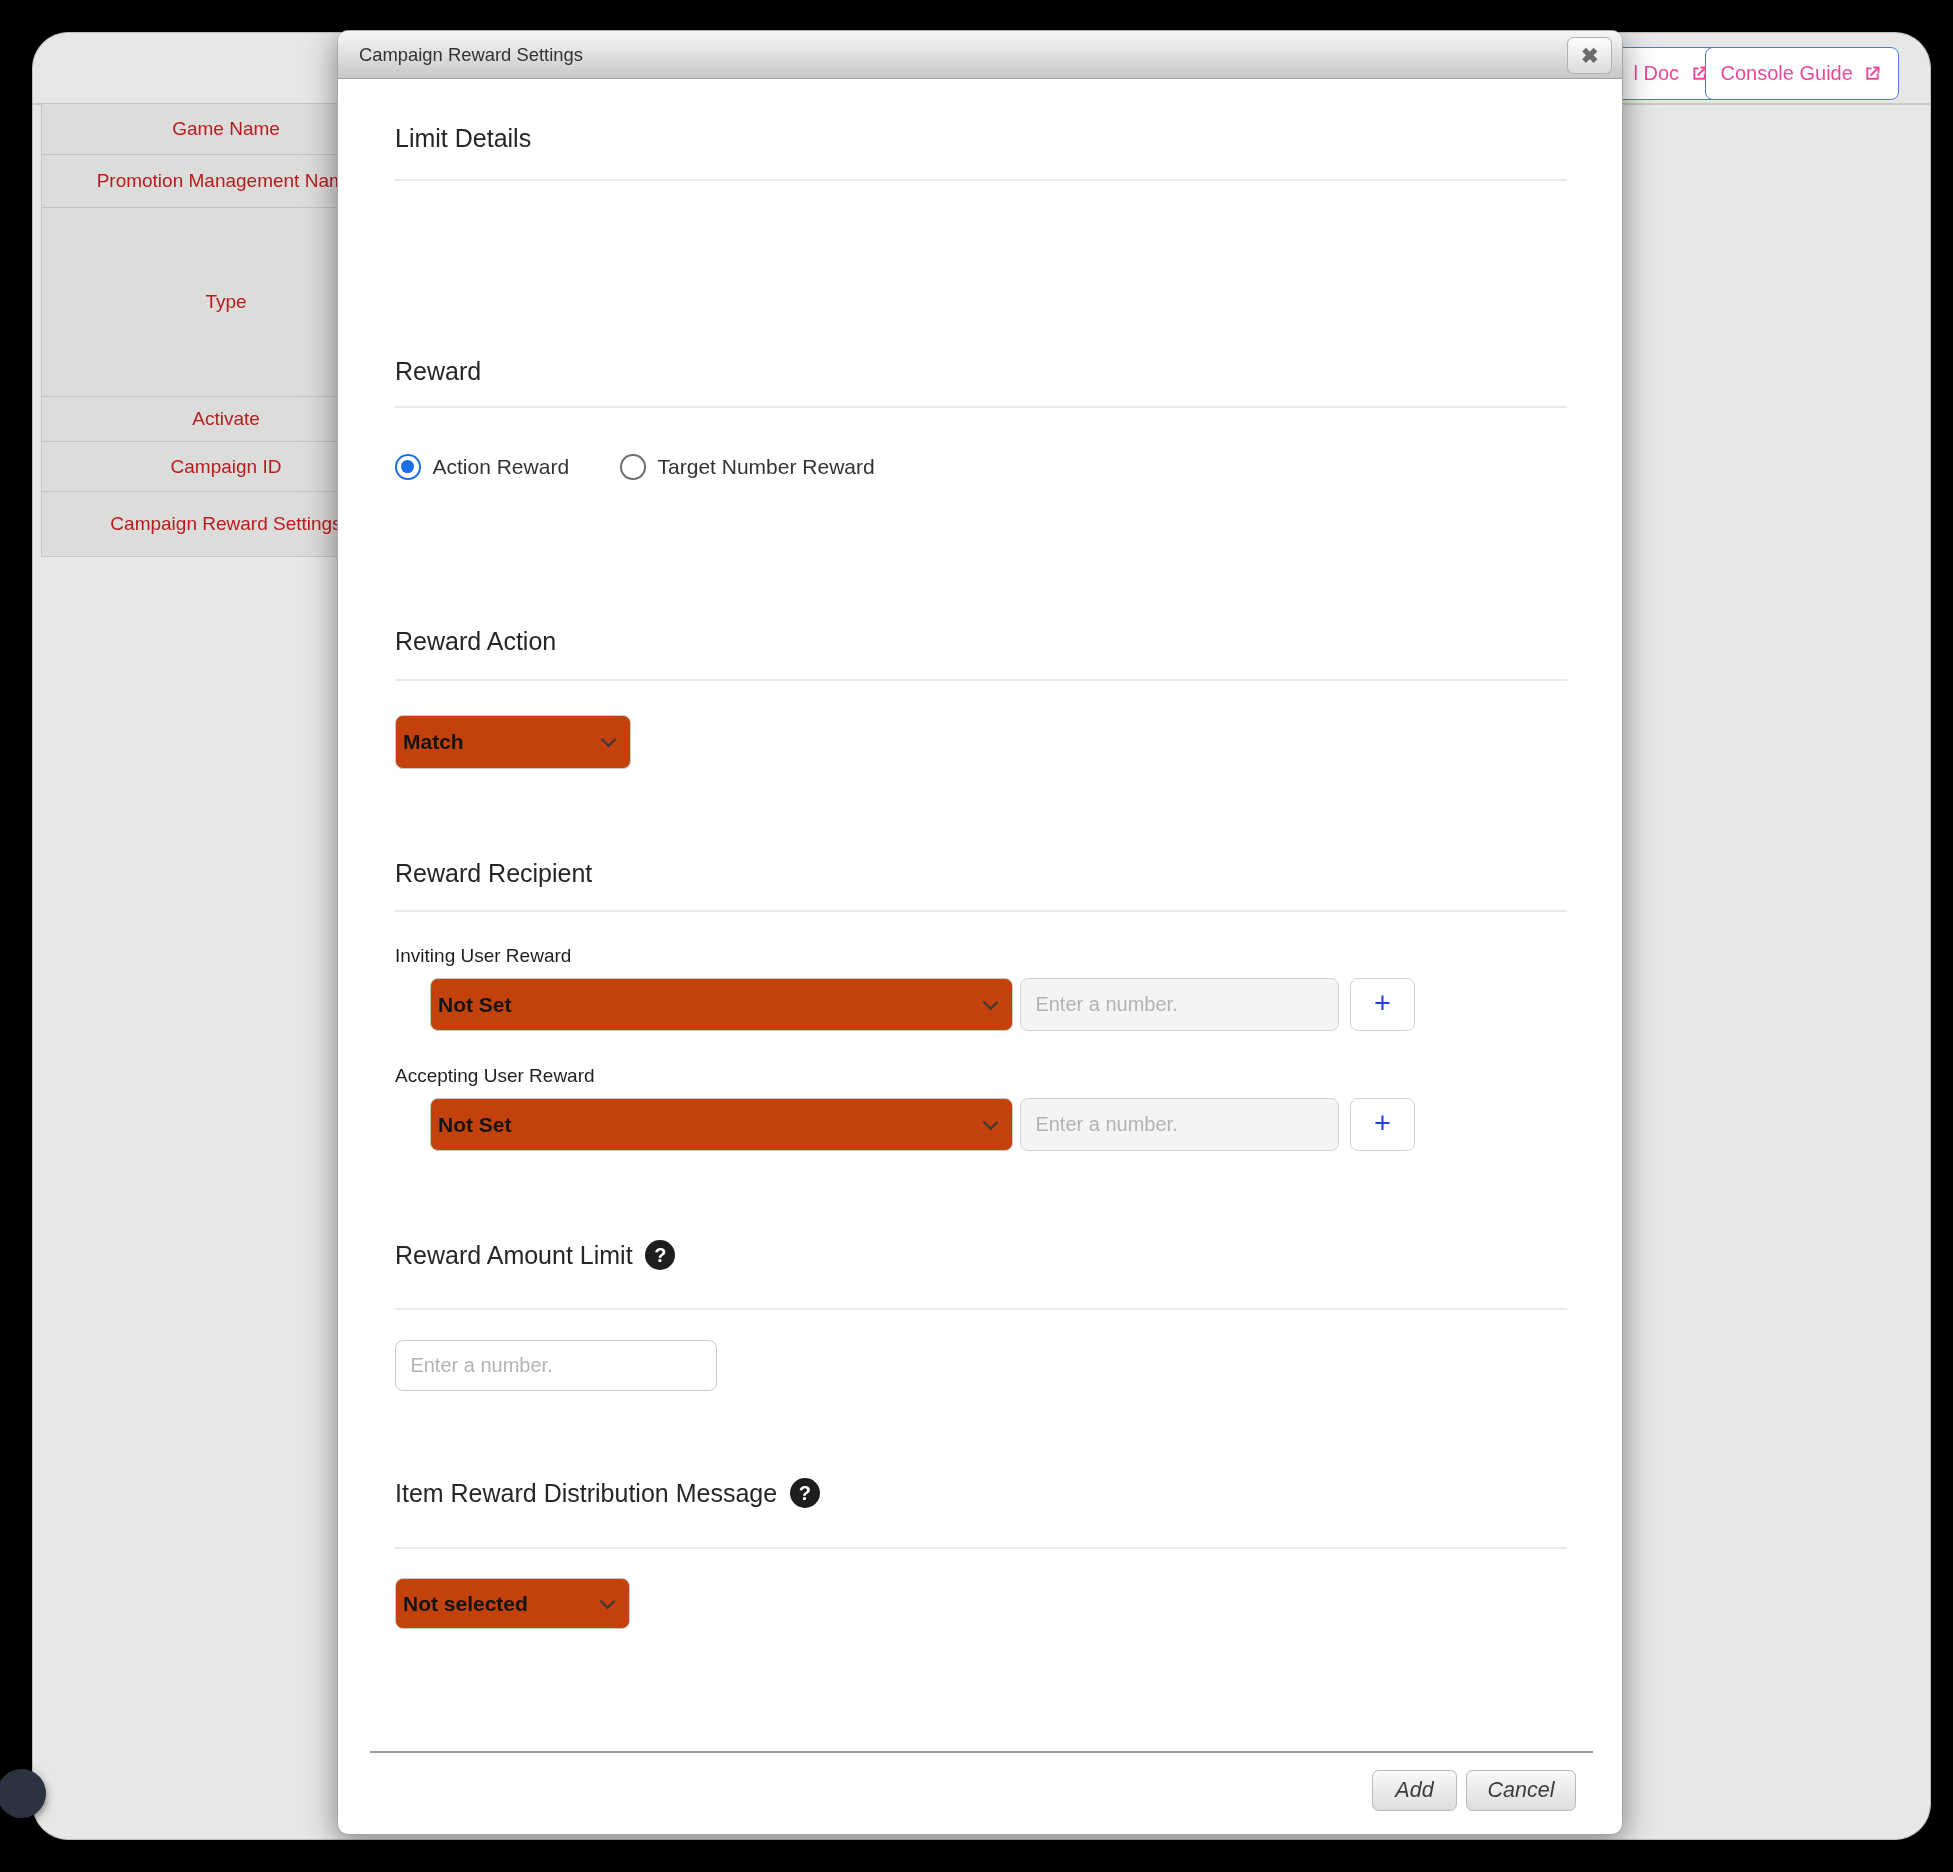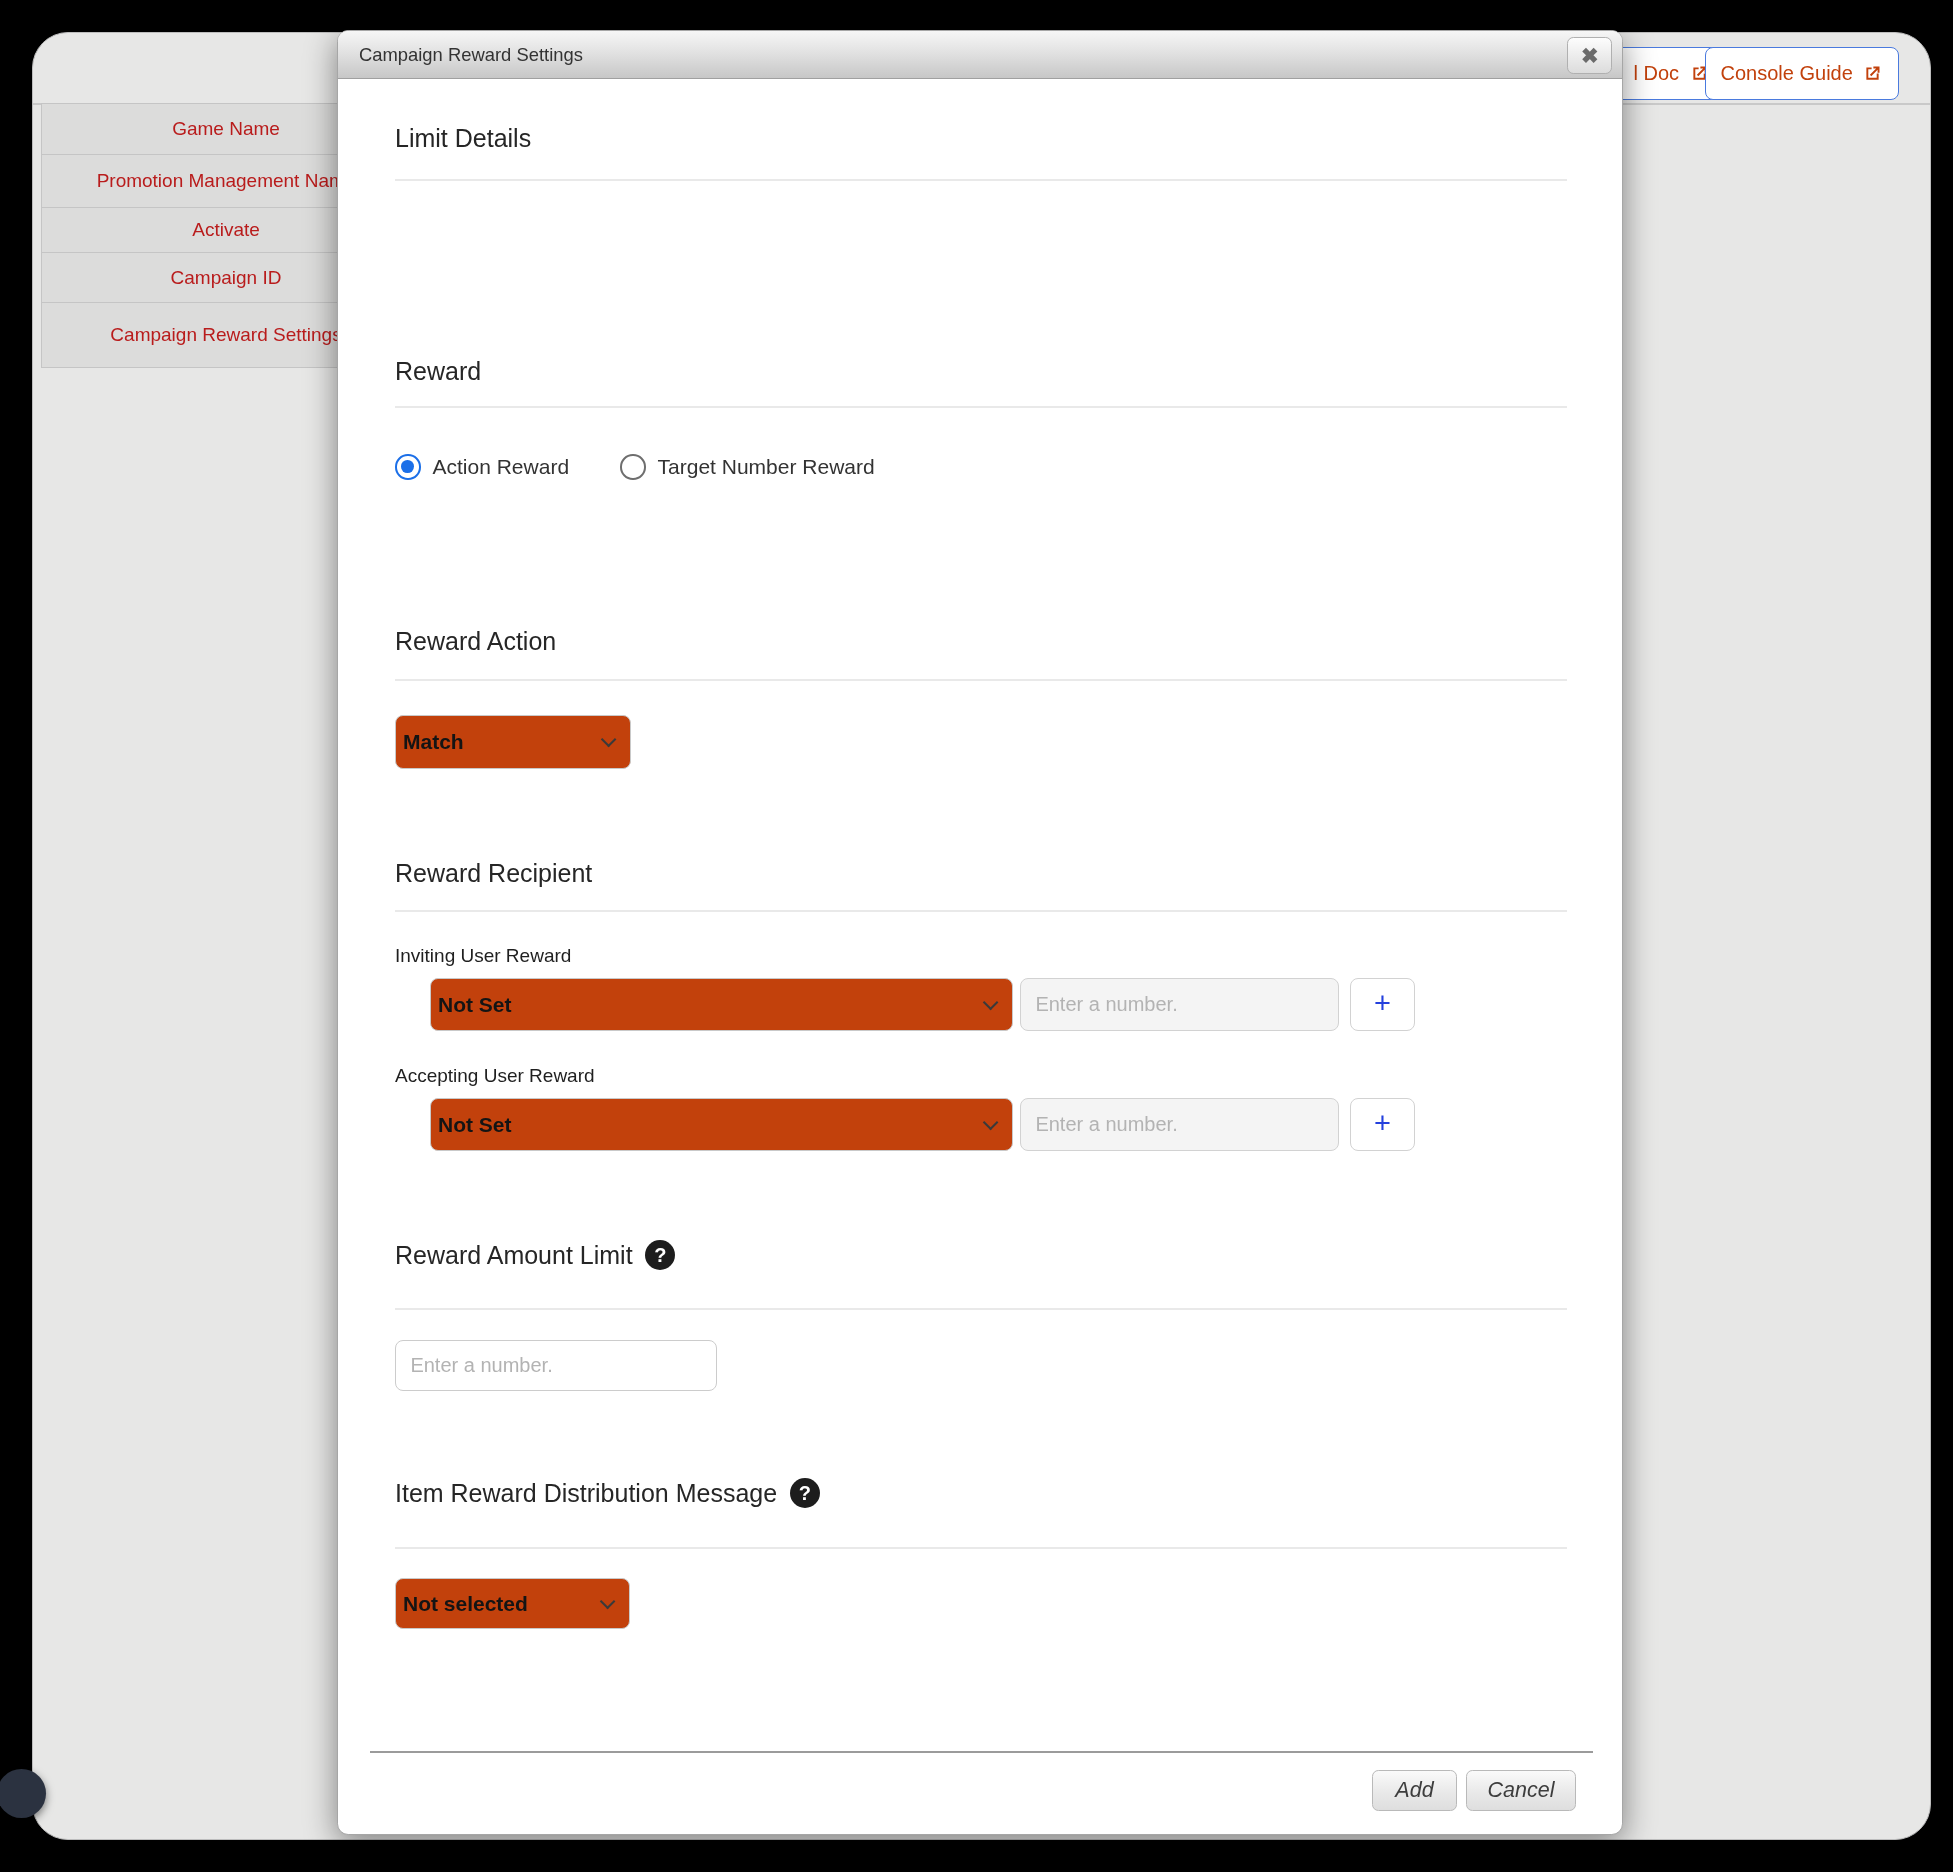--- a/index.html
+++ b/index.html
@@ -20,21 +20,21 @@
     overflow: hidden;
     z-index: 1;
   }
   .page-top-divider {
     position: absolute; left: 0; top: 70px; width: 100%; height: 1.6px;
     background: #c9c9c9;
   }
   .hdr-btn {
     position: absolute; top: 14.4px; height: 53px;
     background: #fff; border: 1.6px solid #4a7ade; border-radius: 8px;
-    color: #c2410c; font-size: 20px;
+    color: #ec4899; font-size: 20px;
     display: flex; align-items: center; gap: 9.6px;
     cursor: pointer;
   }
   .hdr-btn .ext { width: 21px; height: 21px; display: inline-block; }
   .doc-btn { left: 1524px; width: 168px; justify-content: flex-end; padding-right: 14.4px; }
   .console-btn { left: 1672px; width: 194px; justify-content: center; }
   
   .info-table {
     position: absolute; left: 8px; top: 70px; width: 369px;
     border-left: 0.8px solid #c5c5c5; border-top: 0.8px solid #c5c5c5;
@@ -177,20 +177,21 @@
       <svg viewBox="0 0 24 24" width="21" height="21">
           <path d="M5 5h6v2.2H7.2v9.6h9.6V12H19v7H5z" fill="currentColor"></path>
           <path d="M13 4h7v7h-2.2V7.8l-7.2 7.2-1.6-1.6 7.2-7.2H13z" fill="currentColor"></path>
         </svg>
     </span>
   </div>
 
   <div class="info-table">
     <div class="info-row r0">Game Name</div>
     <div class="info-row r1">Promotion Management Name</div>
+    <div class="info-row r2">Type</div>
     <div class="info-row r3">Activate</div>
     <div class="info-row r4">Campaign ID</div>
     <div class="info-row r5">Campaign Reward Settings</div>
   </div>
 </div>
 
 <div class="edge-bubble"></div>
 
 <div class="modal">
 

